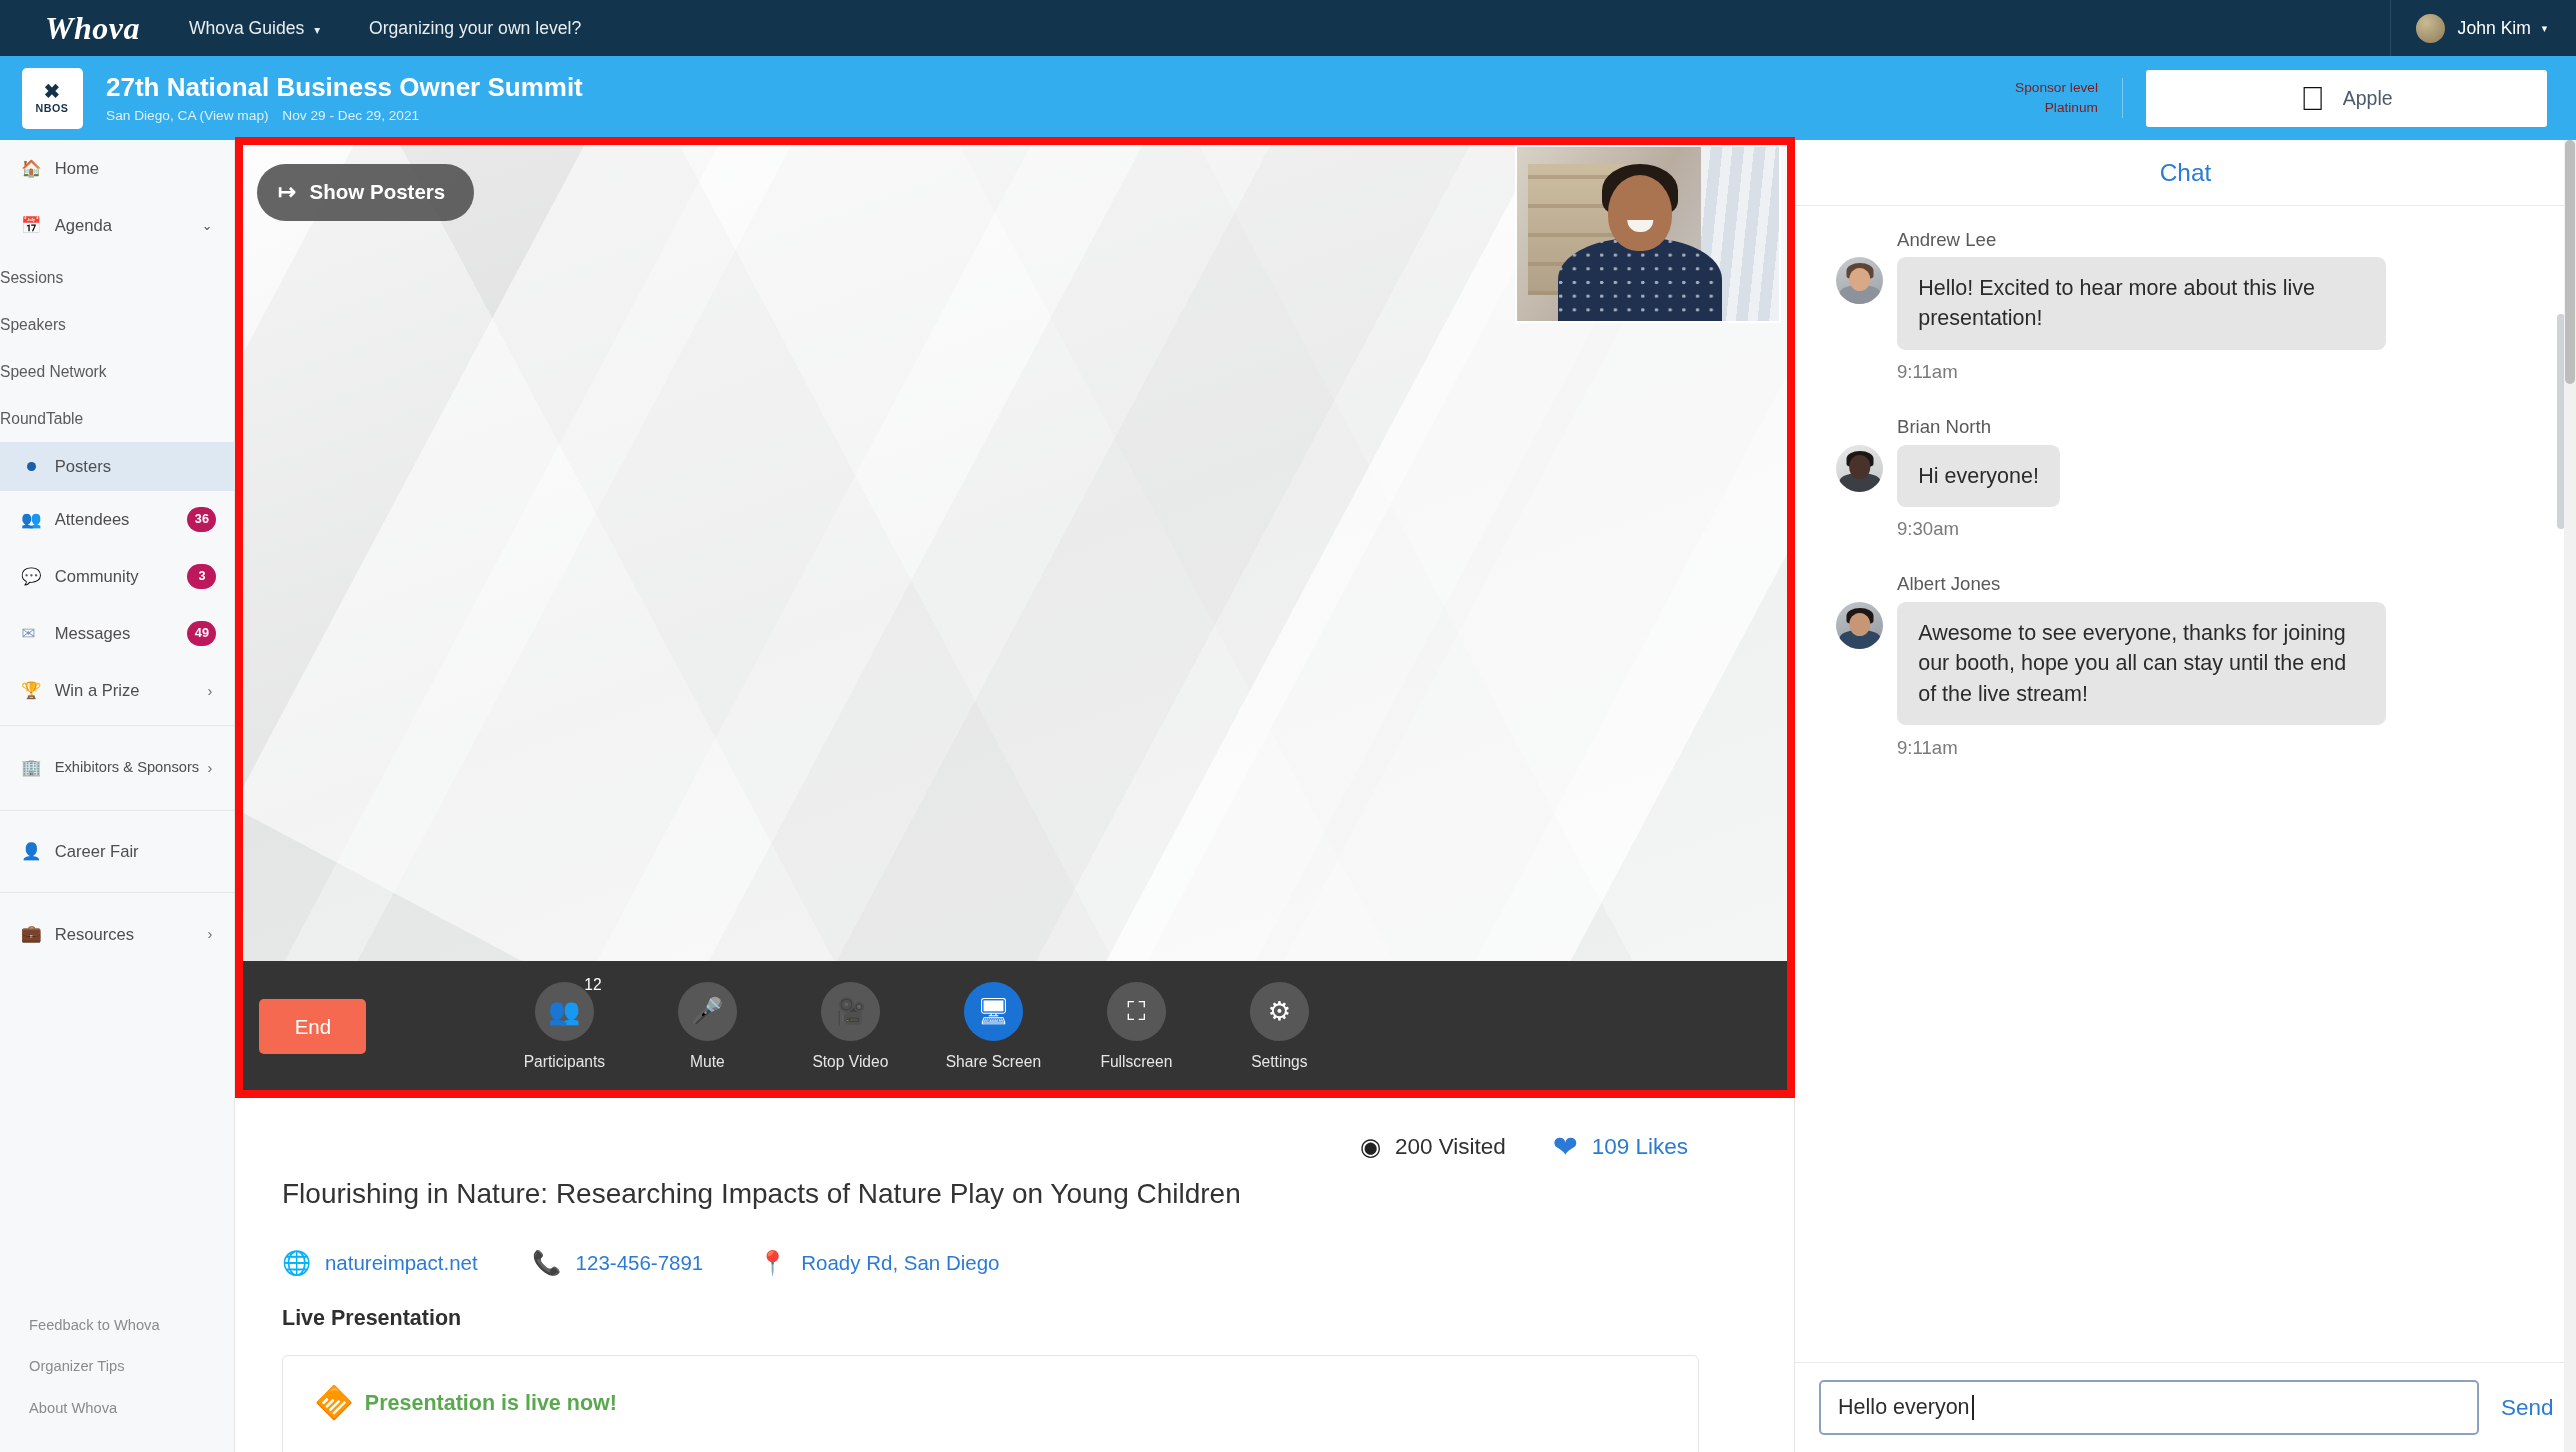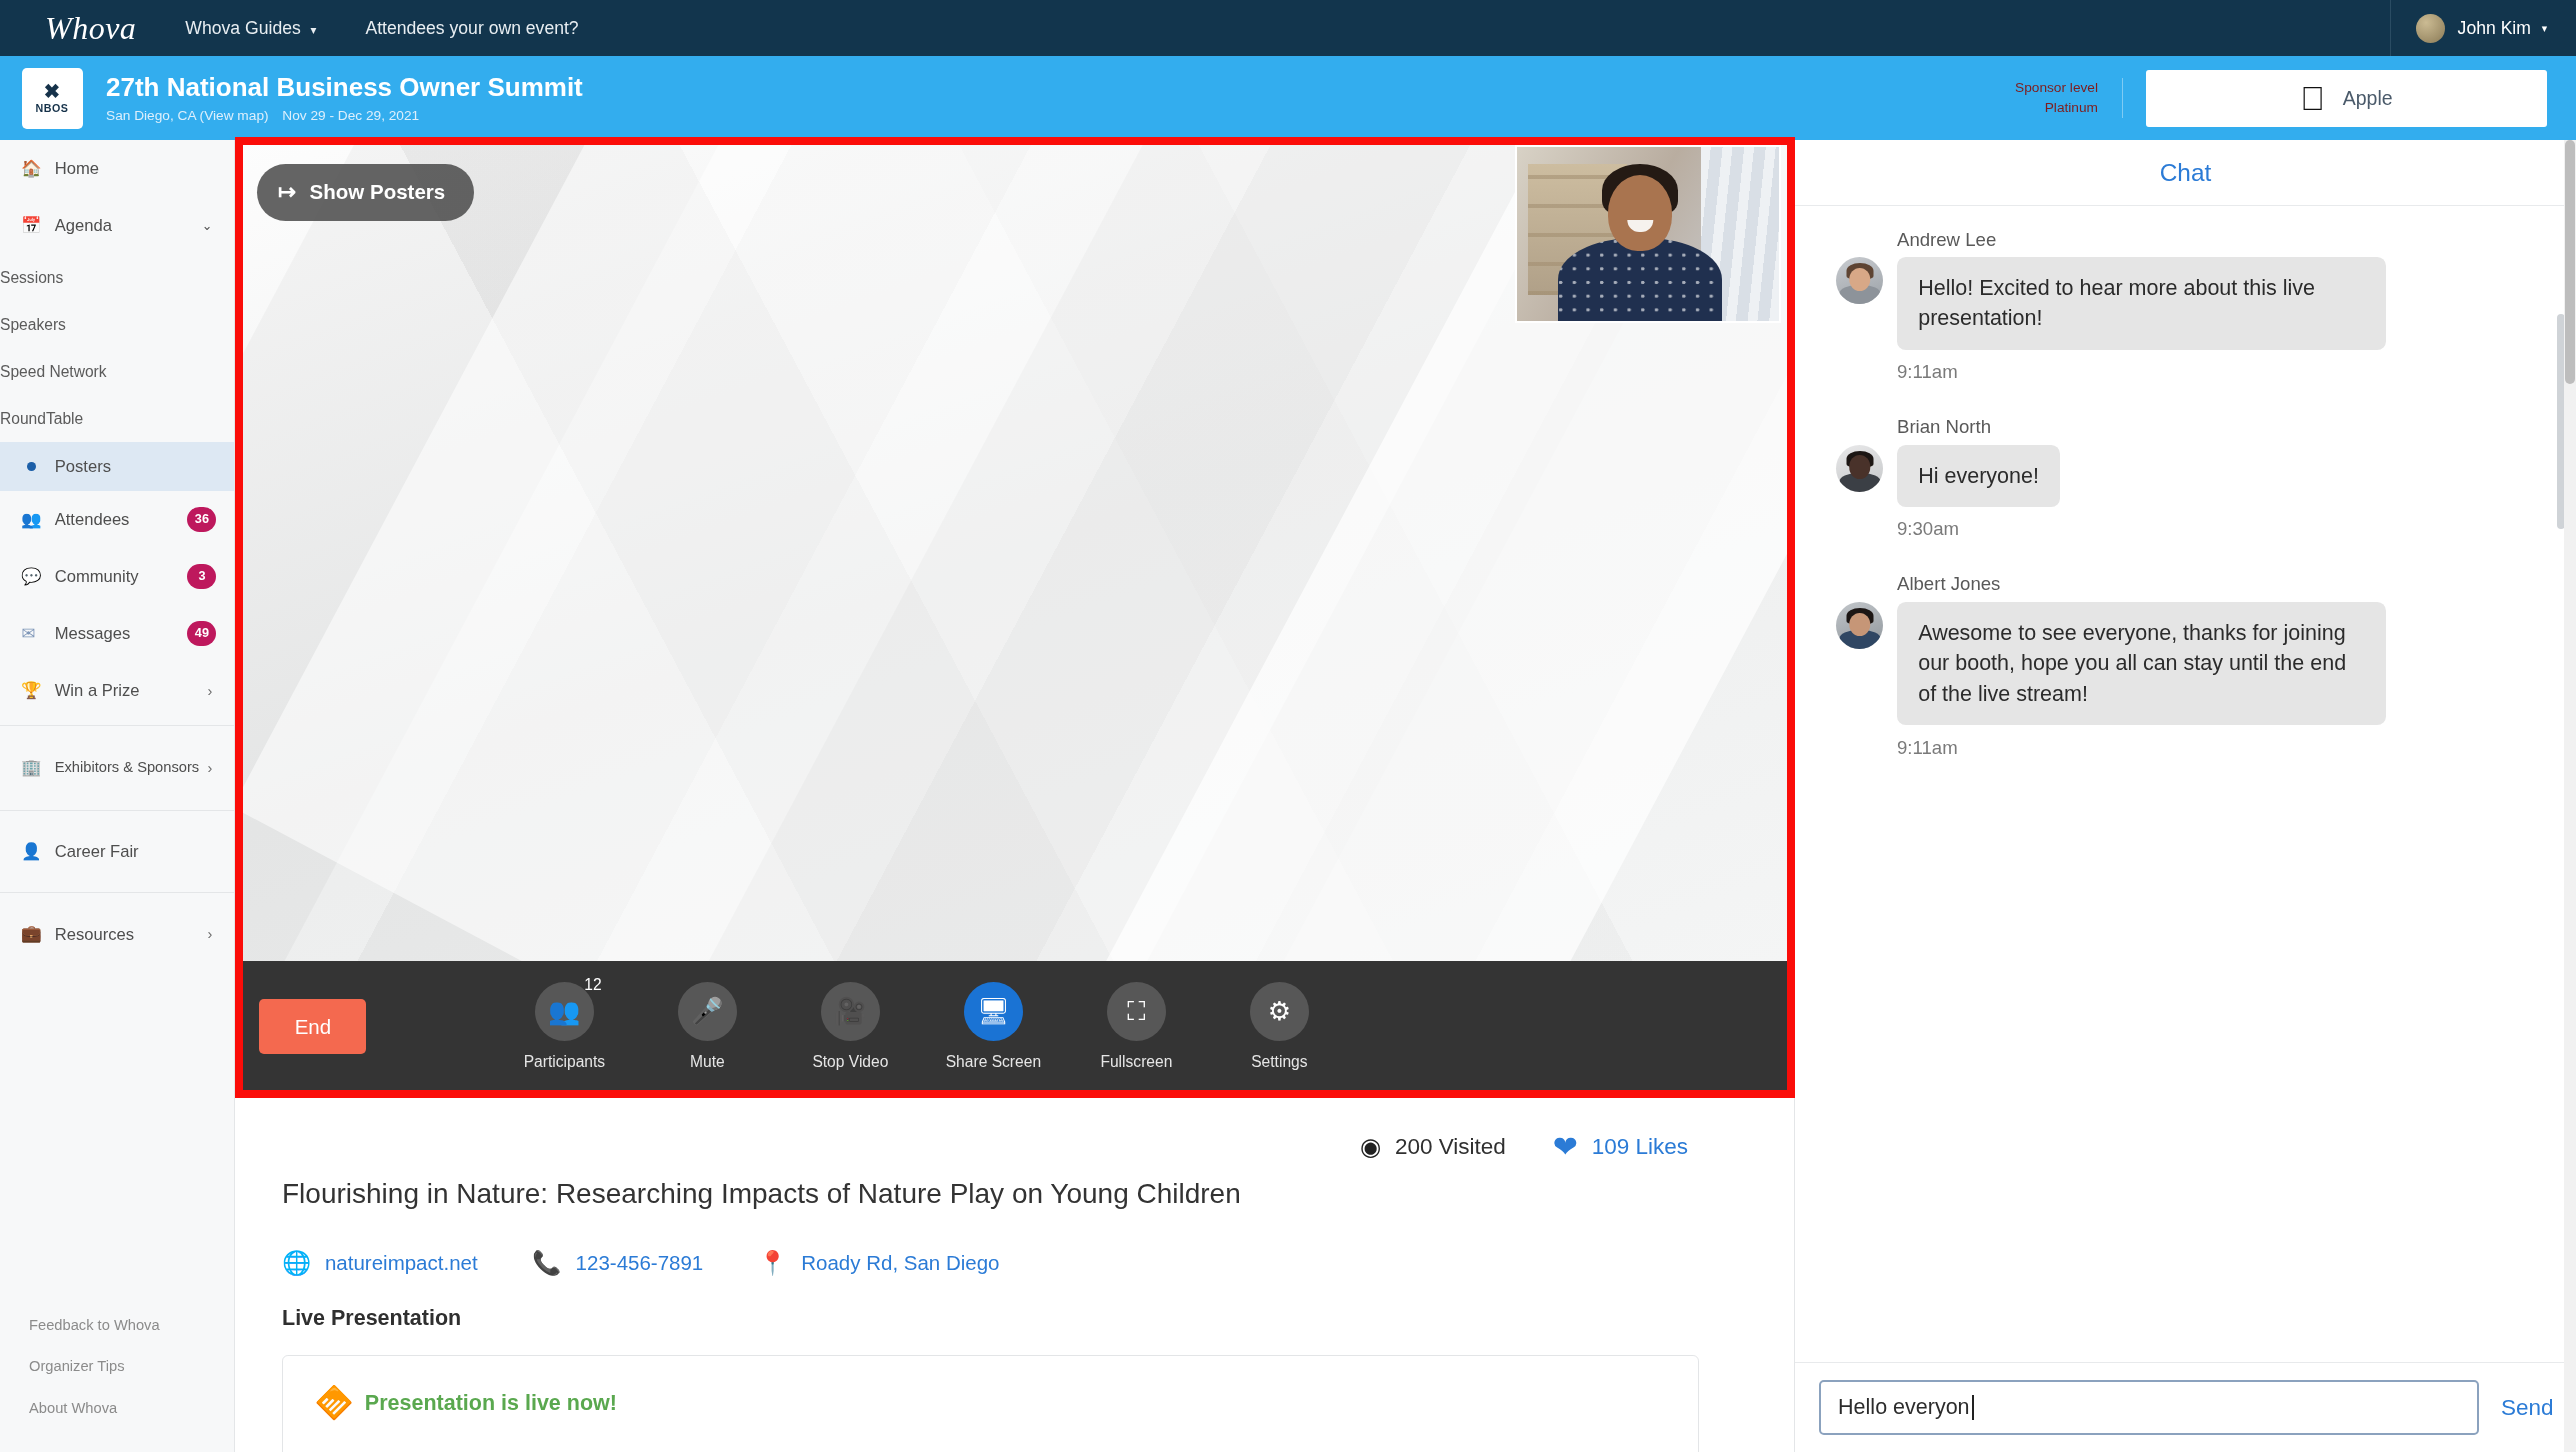--- a/index.html
+++ b/index.html
@@ -14,21 +14,21 @@
   .topnav {
     position: absolute; top: 0; left: 0;
     width: 2576px; height: 56px;
     background: #12354d;
     display: flex; align-items: center;
   }
   .whova-logo {
     margin-left: 45px;
     font-family: "Liberation Serif", serif;
     font-style: italic;
-    font-weight: normal;
+    font-weight: bold;
     font-size: 32px;
     color: #ffffff;
     letter-spacing: 0.5px;
   }
   .topnav-link {
     color: #e8eef2; font-size: 17.6px; margin-left: 49px;
     white-space: nowrap;
   }
   .topnav-caret {
     color: #e8eef2; font-size: 11.7px; margin-left: 9.8px;
@@ -435,21 +435,21 @@
   }
 </style>
 </head>
 <body>
 
 <div class="topnav">
   <div class="whova-logo">Whova</div>
   <div class="topnav-link">
     <span>Whova Guides</span><span class="topnav-caret">▾</span>
   </div>
-  <div class="topnav-link">Attendees your own event?</div>
+  <div class="topnav-link">Organizing your own level?</div>
   <div class="topnav-right">
     <div class="avatar-sm"></div>
     <span class="topnav-user">John Kim</span>
     <span class="topnav-user-caret">▾</span>
   </div>
 </div>
 
 <div class="eventbar">
   <div class="event-logo">
     <div class="event-logo-mark">✖</div>

